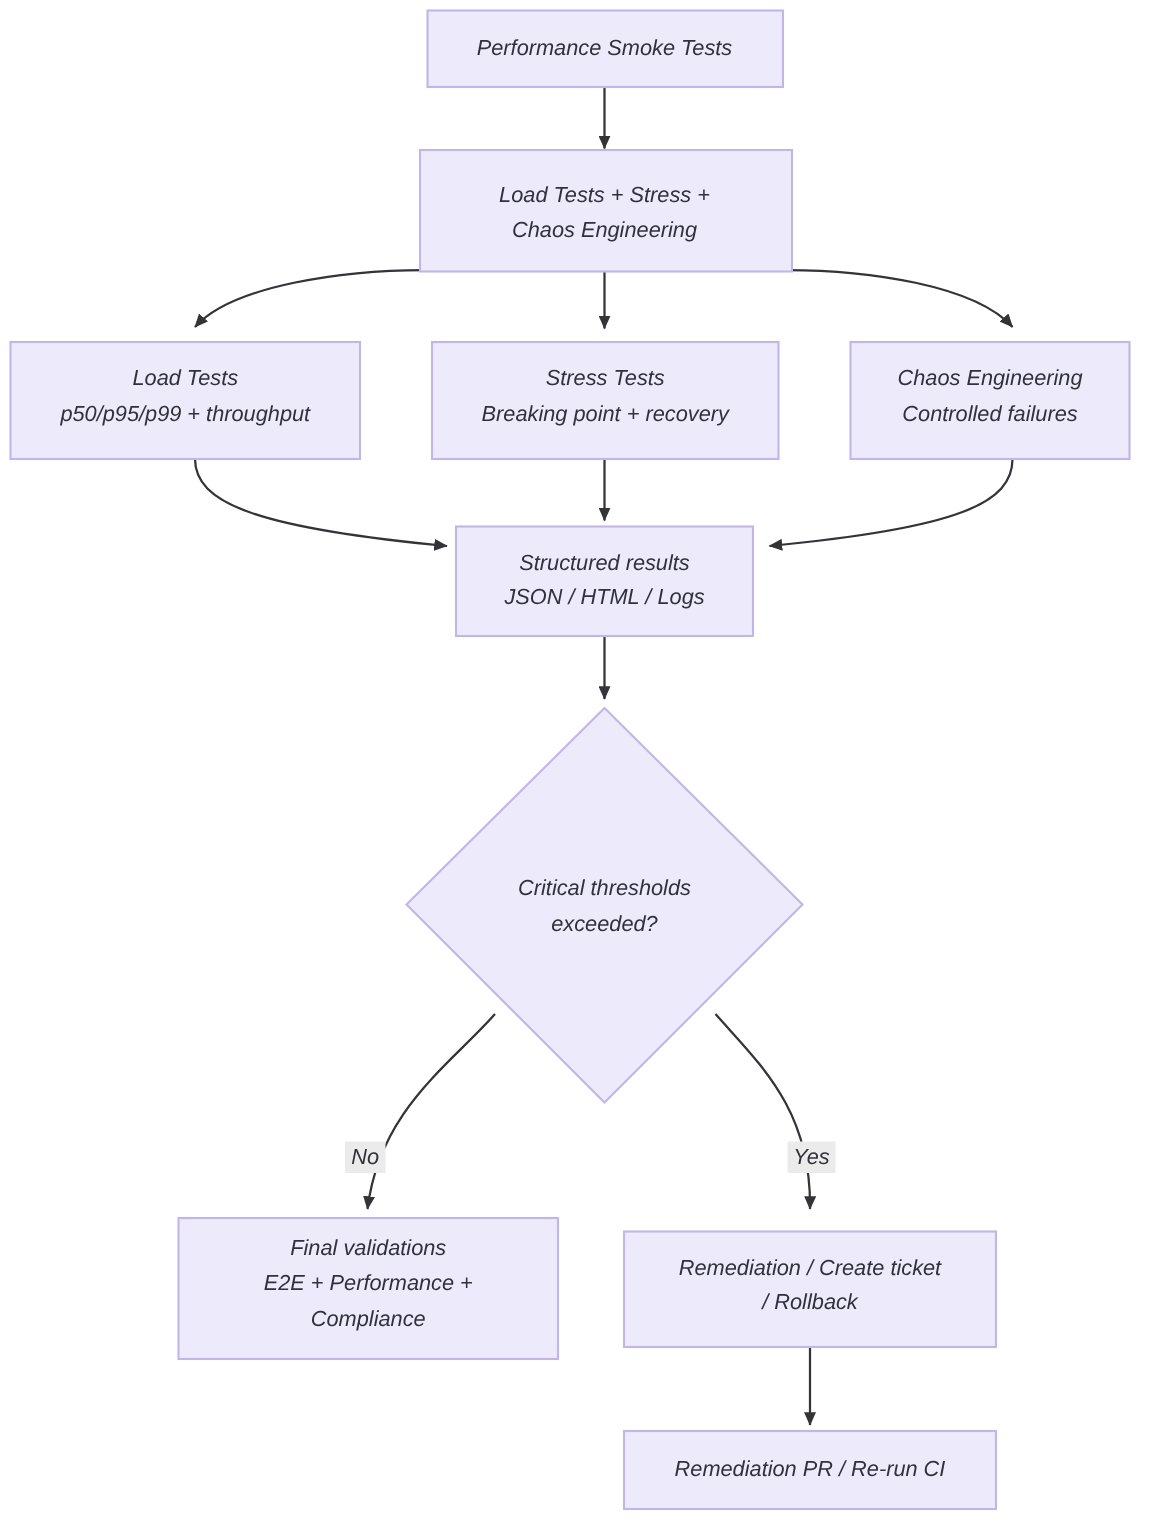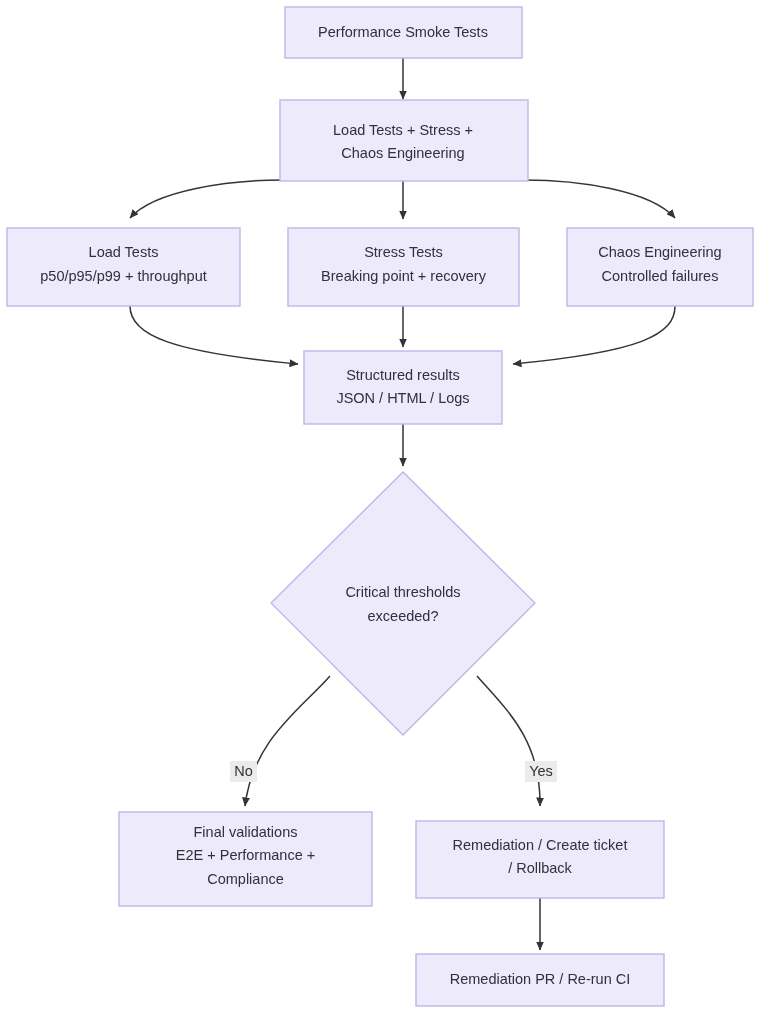--- a/index.html
+++ b/index.html
@@ -10,20 +10,21 @@
   body {
     width: 769px;
     height: 1024px;
     font-family: "Liberation Sans", sans-serif;
     overflow: hidden;
   }
   #flowchart-root {
     position: relative;
     width: 634px;
     height: 1024px;
+    font-style: italic;
   }
   svg.diagram {
     display: block;
     width: 769px;
     height: 1024px;
   }
   .node-shape {
     fill: #ECEAFB;
     stroke: #C2B5E8;
     stroke-width: 1.4;

